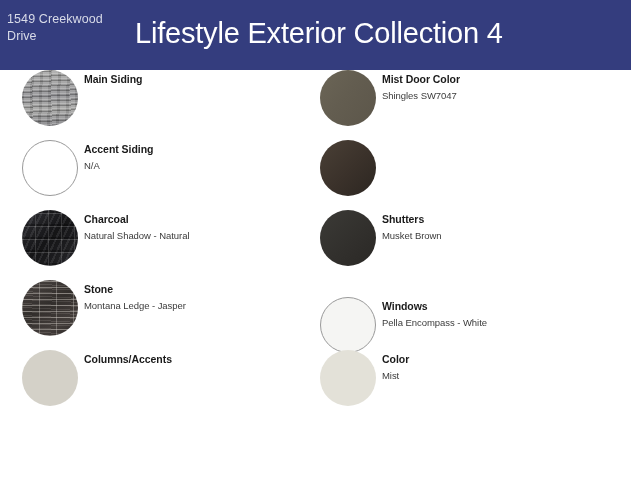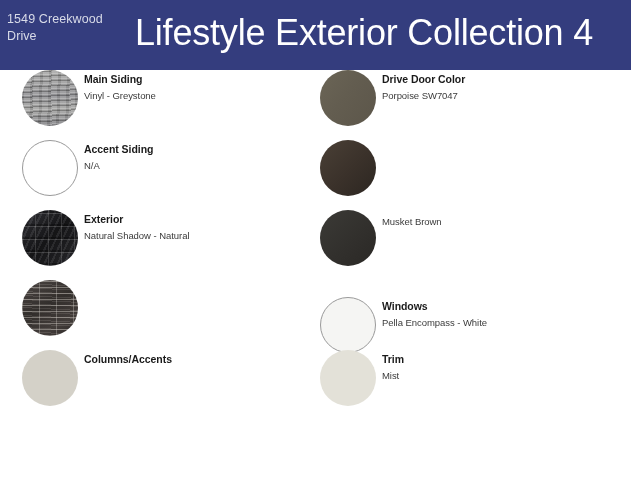--- a/index.html
+++ b/index.html
@@ -32,21 +32,21 @@
     width: 120px;
     font-size: 12.5px;
     line-height: 17px;
     color: #d8dbe8;
     letter-spacing: 0.1px;
   }
   .header-title {
     position: absolute;
     left: 135px;
     top: 13px;
-    font-size: 36px;
+    font-size: 29px;
     line-height: 40px;
     color: #ffffff;
     letter-spacing: -0.2px;
     white-space: nowrap;
   }
 
   
   .board {
     position: relative;
     width: 631px;
@@ -168,72 +168,76 @@
   <div class="header-address">1549 Creekwood Drive</div>
   <div class="header-title">Lifestyle Exterior Collection 4</div>
 </div>
 
 <div class="board">
   <div class="column left" id="col-left">
       <div class="item" style="top: 0px;">
         <div class="swatch tex-woodgrain" style="background-color: rgb(142, 142, 140);"></div>
         <div class="item-text">
           <div class="item-title">Main Siding</div>
-          <div class="item-sub">Vinyl - Greystone</div>
         </div>
       </div>
       <div class="item" style="top: 70px;">
         <div class="swatch tex-flat outline" style="background-color: rgb(255, 255, 255);"></div>
         <div class="item-text">
           <div class="item-title">Accent Siding</div>
           <div class="item-sub">N/A</div>
         </div>
       </div>
       <div class="item" style="top: 140px;">
         <div class="swatch tex-shingle" style="background-color: rgb(36, 36, 42);"></div>
         <div class="item-text">
-          <div class="item-title">Exterior</div>
+          <div class="item-title">Charcoal</div>
           <div class="item-sub">Natural Shadow - Natural</div>
         </div>
       </div>
       <div class="item" style="top: 210px;">
         <div class="swatch tex-stone" style="background-color: rgb(71, 65, 64);"></div>
+        <div class="item-text">
+          <div class="item-title">Stone</div>
+          <div class="item-sub">Montana Ledge - Jasper</div>
+        </div>
       </div>
       <div class="item" style="top: 280px;">
         <div class="swatch tex-flat" style="background-color: rgb(212, 209, 200);"></div>
         <div class="item-text">
           <div class="item-title">Columns/Accents</div>
         </div>
       </div>
     </div>
   <div class="column right" id="col-right">
       <div class="item" style="top: 0px;">
         <div class="swatch tex-gradient-door" style="background-color: rgb(100, 94, 81);"></div>
         <div class="item-text">
-          <div class="item-title">Drive Door Color</div>
-          <div class="item-sub">Porpoise SW7047</div>
+          <div class="item-title">Mist Door Color</div>
+          <div class="item-sub">Shingles SW7047</div>
         </div>
       </div>
       <div class="item" style="top: 70px;">
         <div class="swatch tex-gradient-garage" style="background-color: rgb(58, 49, 42);"></div>
       </div>
       <div class="item" style="top: 140px;">
         <div class="swatch tex-gradient-shutter" style="background-color: rgb(51, 47, 44);"></div>
         <div class="item-text">
+          <div class="item-title">Shutters</div>
           <div class="item-sub">Musket Brown</div>
         </div>
       </div>
       <div class="item" style="top: 210px; margin-top: 17px;">
         <div class="swatch tex-flat outline" style="background-color: rgb(245, 245, 243);"></div>
         <div class="item-text">
           <div class="item-title">Windows</div>
           <div class="item-sub">Pella Encompass - White</div>
         </div>
       </div>
       <div class="item" style="top: 280px;">
         <div class="swatch tex-flat" style="background-color: rgb(227, 225, 216);"></div>
         <div class="item-text">
-          <div class="item-title">Trim</div>
+          <div class="item-title">Color</div>
           <div class="item-sub">Mist</div>
         </div>
       </div>
     </div>
 </div>
 
 </body></html>

